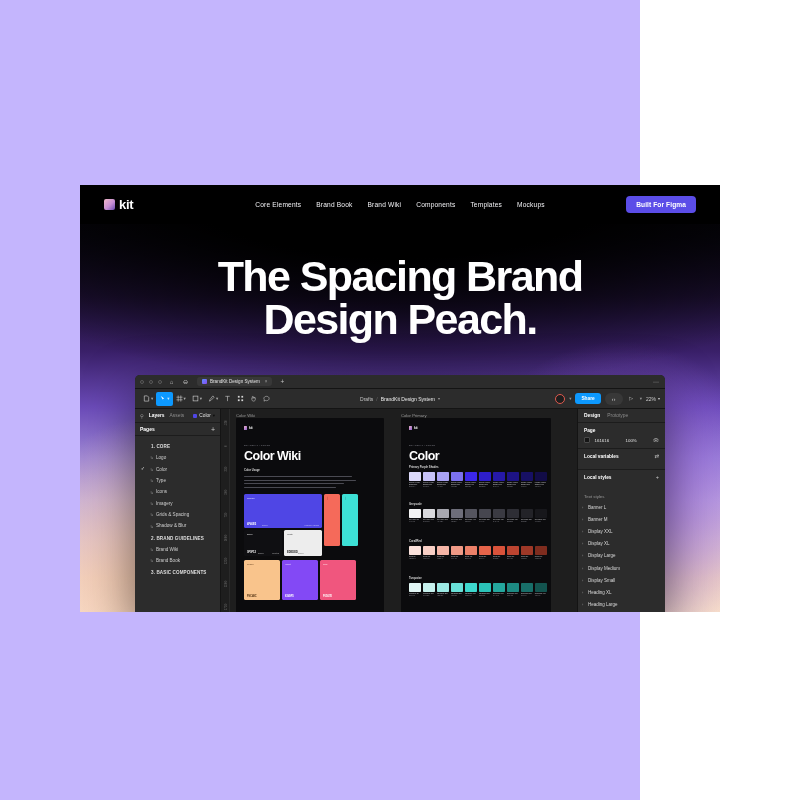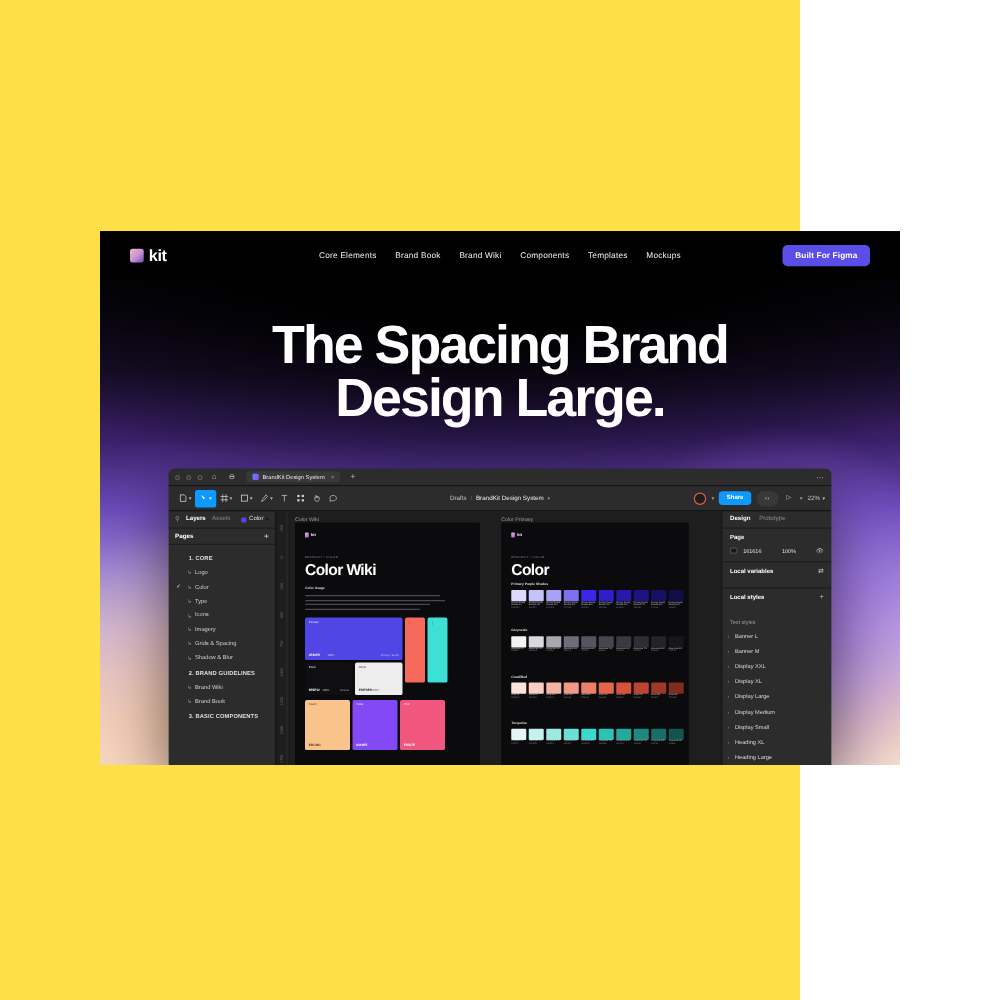--- a/index.html
+++ b/index.html
@@ -7,21 +7,21 @@
     width: 800px; height: 800px;
     background: #ffffff;
     font-family: "Liberation Sans", sans-serif;
     overflow: hidden;
   }
 
   
   #page {
     position: relative;
     width: 640px; height: 800px;
-    background: #fde047;
+    background: #c4b5fd;
   }
 
   
   #hero {
     position: absolute;
     left: 80px; top: 185px;
     width: 640px; height: 427px;
     overflow: hidden;
     background:
       radial-gradient(120% 80% at 50% -10%, #000000 0%, #000000 34%, rgba(0,0,0,0) 72%),
@@ -331,21 +331,21 @@
         <a class="nav-link">Brand Wiki</a>
         <a class="nav-link">Components</a>
         <a class="nav-link">Templates</a>
         <a class="nav-link">Mockups</a>
       </div>
       <button id="nav-cta" style="background: rgb(91, 77, 232);">Built For Figma</button>
     </nav>
 
     <h1 id="hero-title">
       <span class="l1">The Spacing Brand</span>
-      <span class="l2">Design Large.</span>
+      <span class="l2">Design Peach.</span>
     </h1>
 
     <div id="figma">
 
       <div id="fg-titlebar">
         <span class="dot"></span>
         <span class="dot"></span>
         <span class="dot"></span>
         <span class="tb-icon">⌂</span>
         <span class="tb-icon">⊖</span>

